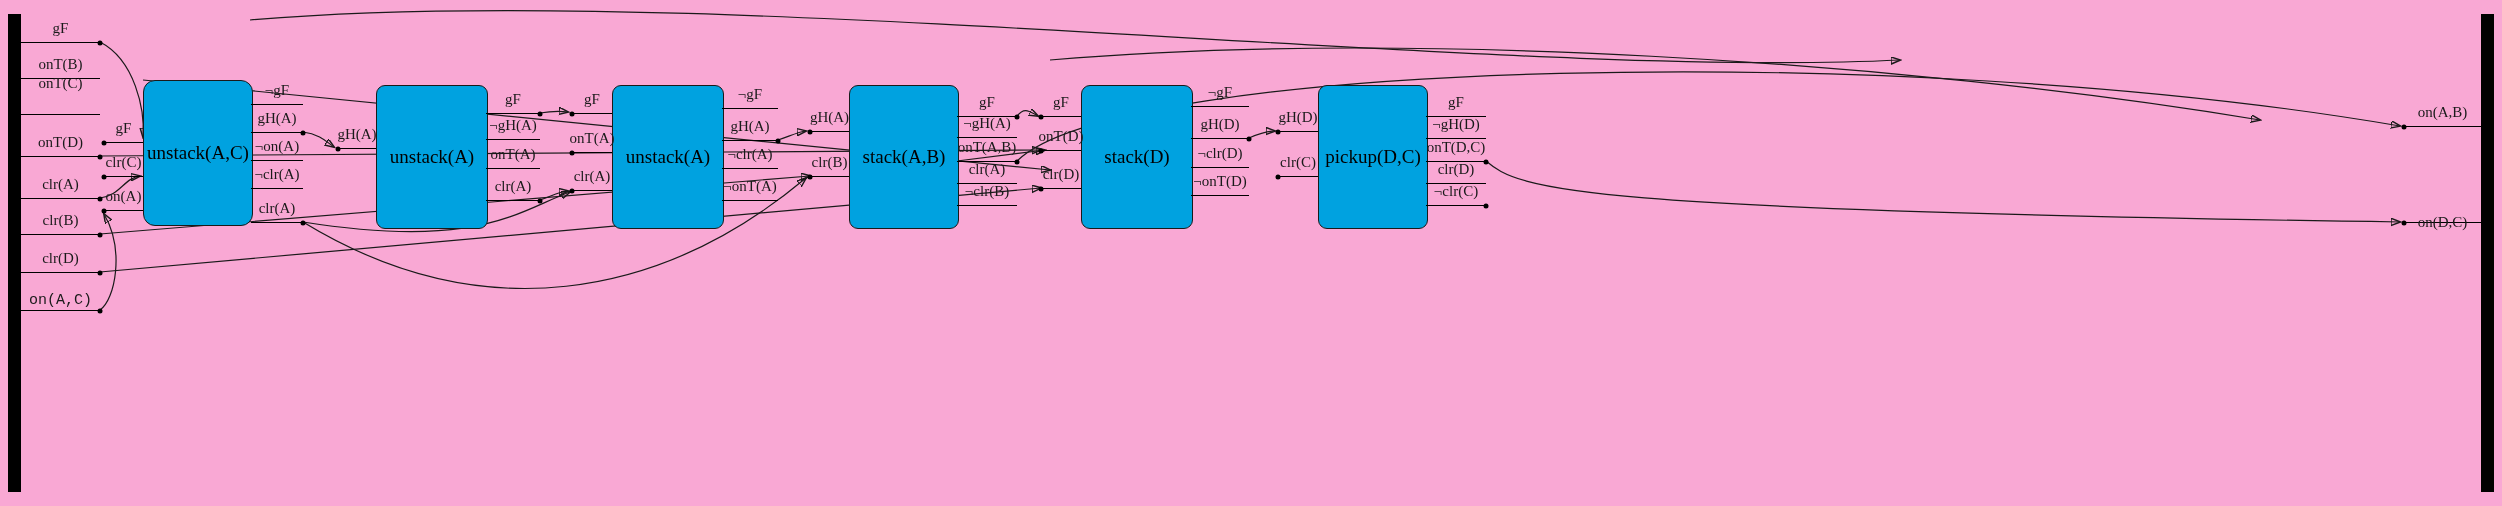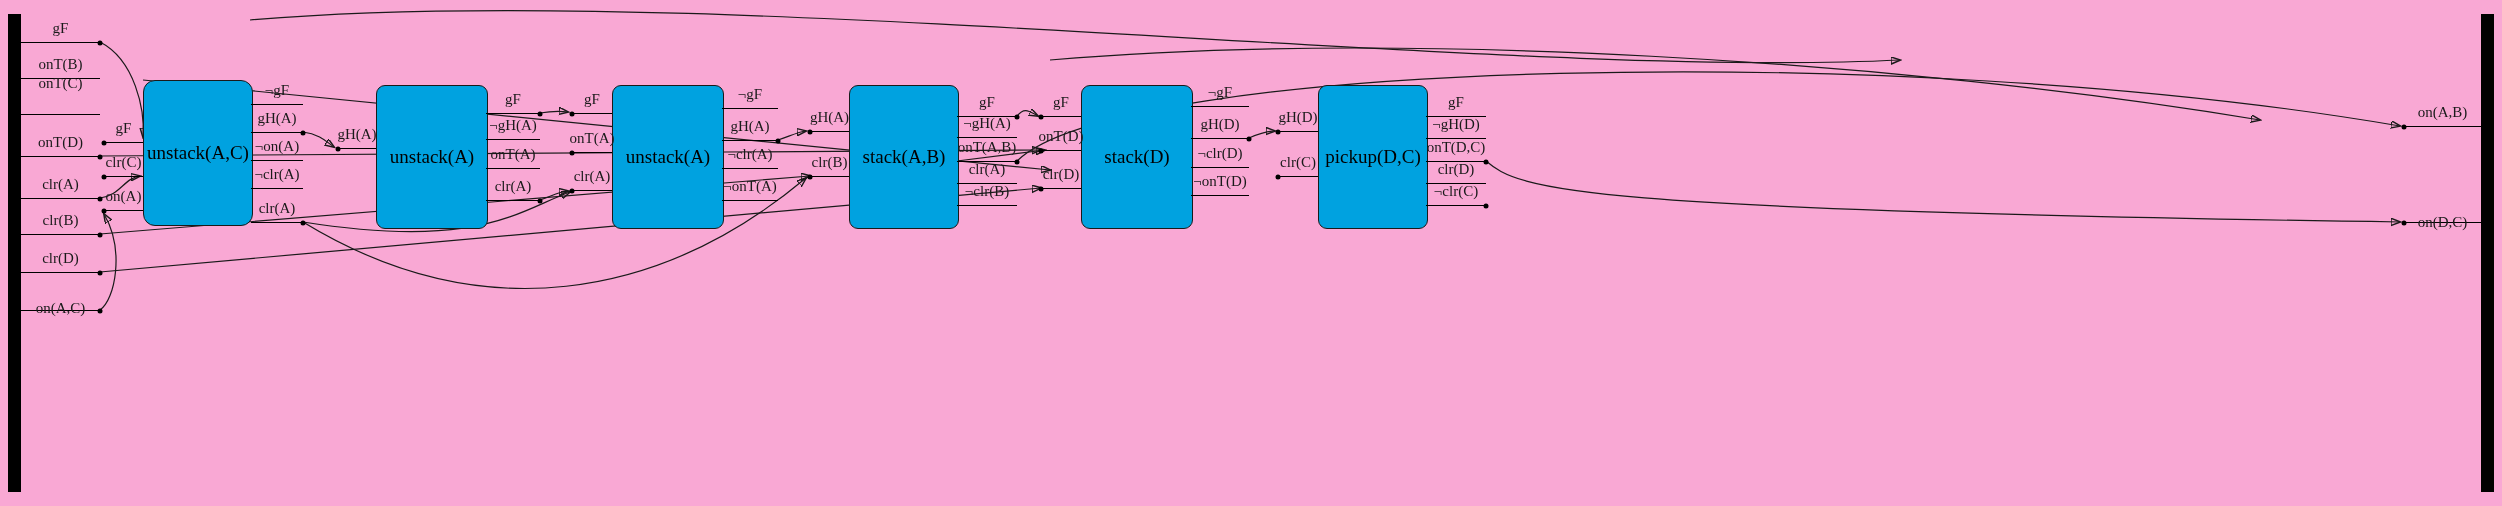--- a/index.html
+++ b/index.html
@@ -69,21 +69,21 @@
       <div class="port" style="left: 21px; top: 198px; width: 79px;"></div>
       <div class="plabel" style="left: 60.5px; top: 176px;">clr(A)</div>
       <div class="dot" style="left: 100px; top: 198.5px;"></div>
       <div class="port" style="left: 21px; top: 234px; width: 79px;"></div>
       <div class="plabel" style="left: 60.5px; top: 212px;">clr(B)</div>
       <div class="dot" style="left: 100px; top: 234.5px;"></div>
       <div class="port" style="left: 21px; top: 272px; width: 79px;"></div>
       <div class="plabel" style="left: 60.5px; top: 250px;">clr(D)</div>
       <div class="dot" style="left: 100px; top: 272.5px;"></div>
       <div class="port" style="left: 21px; top: 310px; width: 79px;"></div>
-      <div class="plabel" style="left: 60.5px; top: 300px;">on(A,C)</div>
+      <div class="plabel" style="left: 60.5px; top: 292px; font-family: Liberation Mono, monospace;">on(A,C)</div>
       <div class="dot" style="left: 100px; top: 310.5px;"></div>
     </div>
   <div id="goal-literals">
       <div class="port" style="left: 2404px; top: 126px; width: 77px;"></div>
       <div class="plabel" style="left: 2442.5px; top: 104px;">on(A,B)</div>
       <div class="dot" style="left: 2404px; top: 126.5px;"></div>
       <div class="port" style="left: 2404px; top: 222px; width: 77px;"></div>
       <div class="plabel" style="left: 2442.5px; top: 214px;">on(D,C)</div>
       <div class="dot" style="left: 2404px; top: 222.5px;"></div>
     </div>

